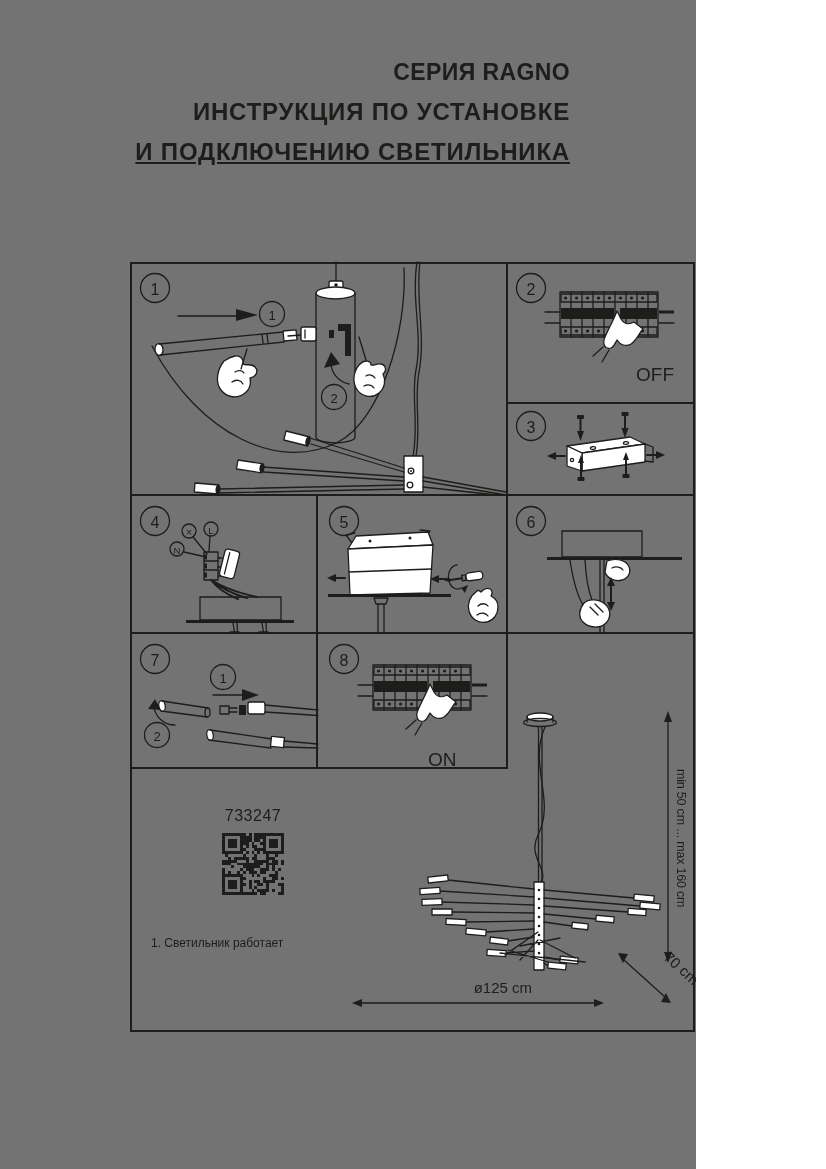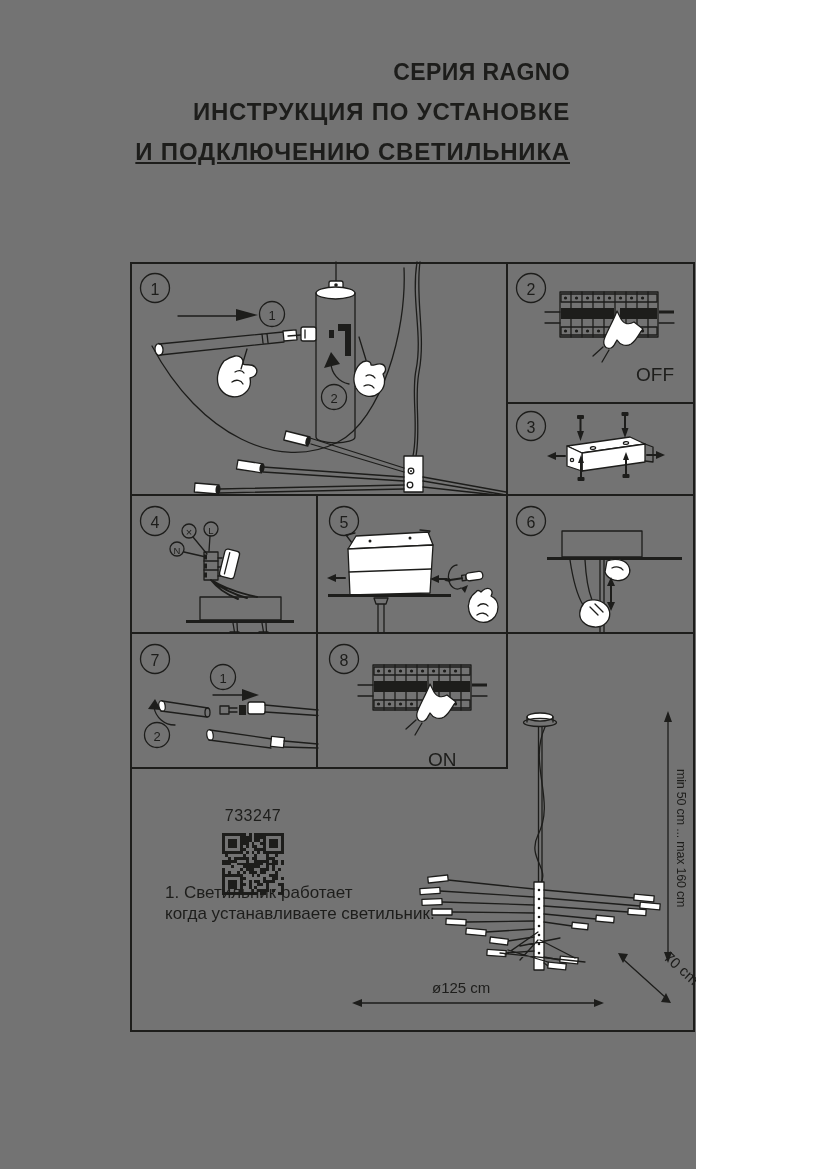--- a/index.html
+++ b/index.html
@@ -19,24 +19,24 @@
   .lnt{stroke:#1d1d1b;fill:none;stroke-width:2;stroke-linecap:round;stroke-linejoin:round;}
   .thk{stroke:#1d1d1b;fill:none;stroke-width:3;stroke-linecap:butt;}
   .fl{fill:#1d1d1b;stroke:none;}
   .wh{fill:#fff;stroke:#1d1d1b;stroke-width:1.3;stroke-linejoin:round;stroke-linecap:round;}
   svg text{font-family:"Liberation Sans",sans-serif;fill:#1d1d1b;}
   
   .sw{position:absolute;font-size:19px;font-weight:400;}
   .artnum{position:absolute;left:193px;top:807px;width:120px;text-align:center;
           font-size:16px;font-weight:normal;letter-spacing:.5px;}
   .qr{position:absolute;left:222px;top:833px;width:62px;height:62px;}
-  .notes{position:absolute;left:151px;top:883px;font-size:17px;line-height:20.5px;margin-left:14px;}
+  .notes{position:absolute;left:151px;top:933px;font-size:12px;line-height:20.5px;}
   .dim-h{position:absolute;left:688px;top:769px;font-size:12.5px;letter-spacing:-.2px;
          transform:rotate(90deg);transform-origin:0 0;white-space:nowrap;}
-  .dim-d{position:absolute;left:432px;top:979px;width:100px;text-align:left;font-size:15px;}
+  .dim-d{position:absolute;left:432px;top:979px;width:100px;text-align:right;font-size:15px;}
   .dim-70{position:absolute;left:672px;top:948px;font-size:15px;white-space:nowrap;
           transform:rotate(42deg);transform-origin:0 0;}
 </style>
 </head>
 <body>
 
 <div class="sheet">
 
   <div class="hdr">
     <div class="hdr-l1">СЕРИЯ RAGNO</div>
@@ -569,20 +569,19 @@
         <rect x="30" y="60" width="3" height="3"></rect>
         <rect x="33" y="60" width="3" height="3"></rect>
         <rect x="39" y="60" width="3" height="3"></rect>
         <rect x="42" y="60" width="3" height="3"></rect>
         <rect x="57" y="60" width="3" height="3"></rect>
         <rect x="60" y="60" width="3" height="3"></rect>
       </svg></div>
 
   <div class="notes">
     <div>1. Светильник работает</div>
-    <div>когда устанавливаете светильник.</div>
   </div>
 
   <span class="dim-h">min 50 cm ... max 160 cm</span>
   <span class="dim-d">ø125 cm</span>
   <span class="dim-70">70 cm</span>
 
 </div>
 
 </body></html>

